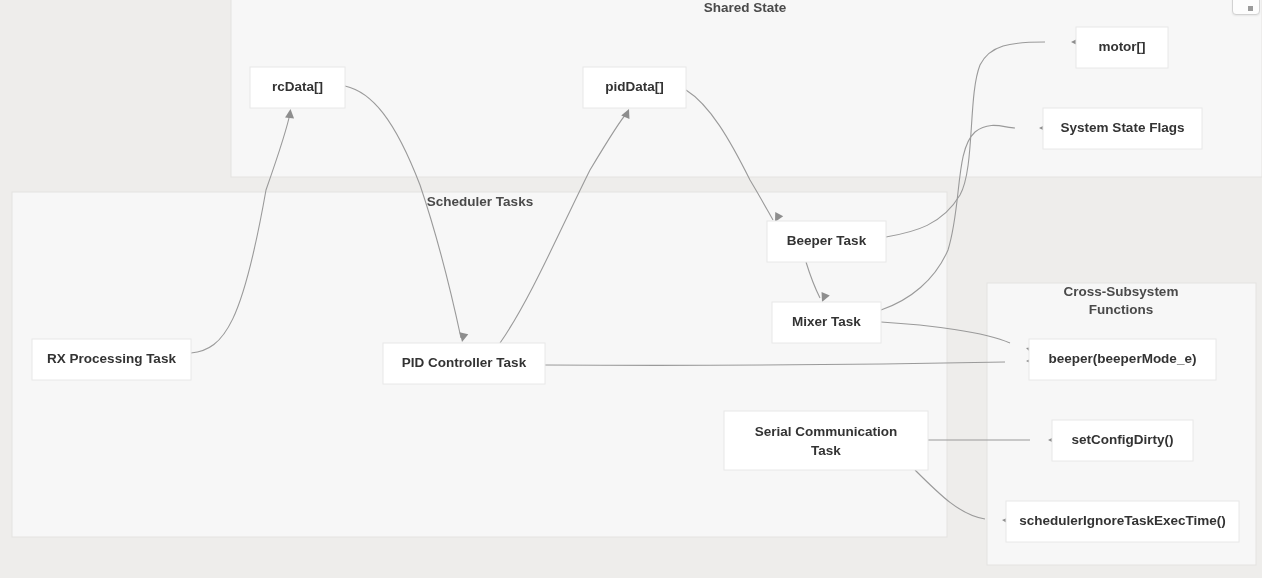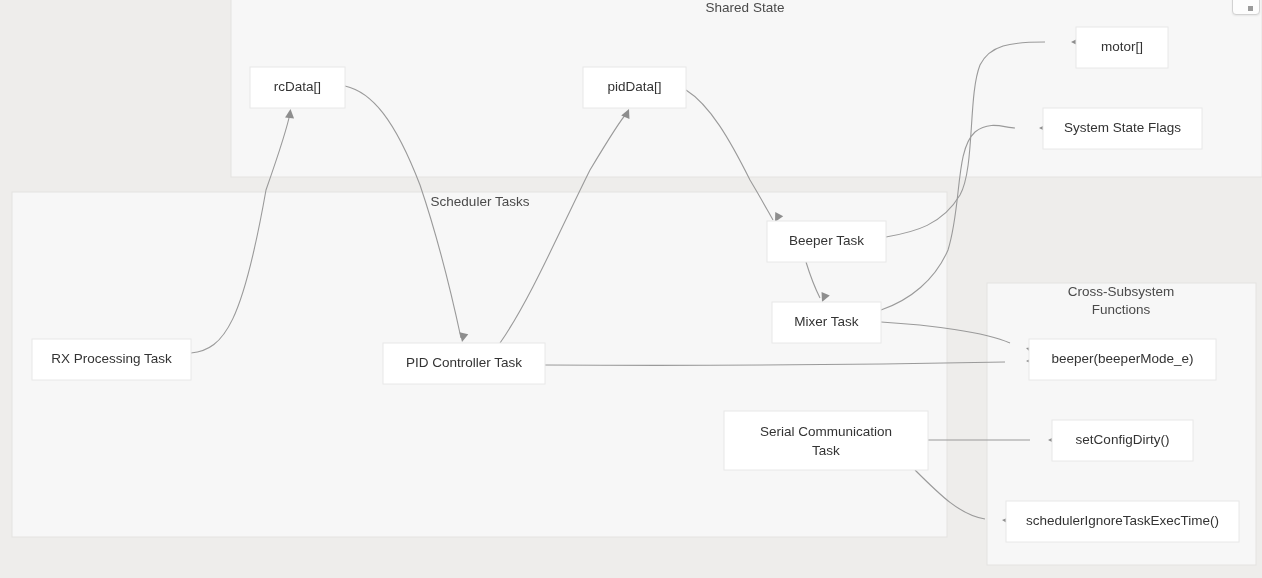--- a/index.html
+++ b/index.html
@@ -7,20 +7,21 @@
     padding: 0;
     background: #eeedeb;
   }
   #canvas {
     position: relative;
     width: 1262px;
     height: 578px;
     overflow: hidden;
     background: #eeedeb;
     font-family: "Liberation Sans", "DejaVu Sans", sans-serif;
+    font-weight: bold;
   }
   #diagram-svg {
     position: absolute;
     top: 0;
     left: 0;
     width: 1262px;
     height: 578px;
   }
   .group-rect {
     fill: #f7f7f7;

